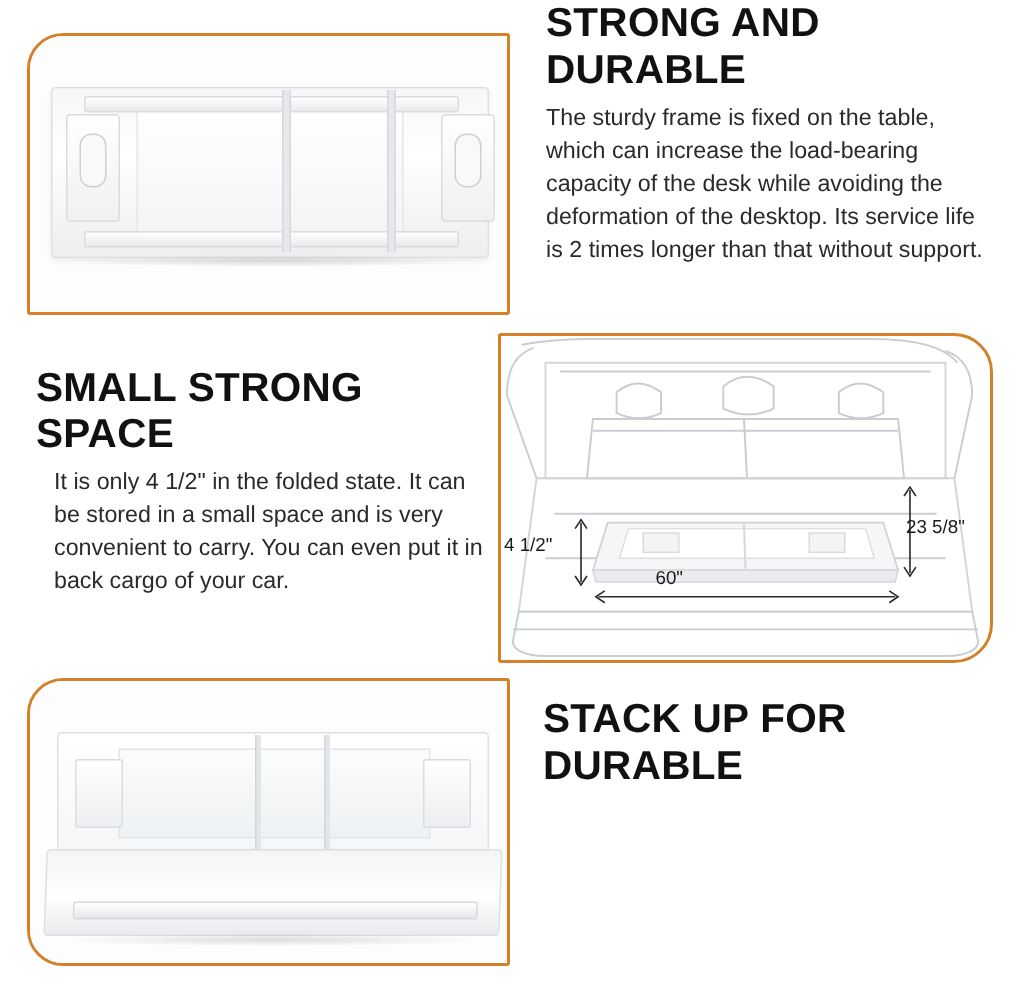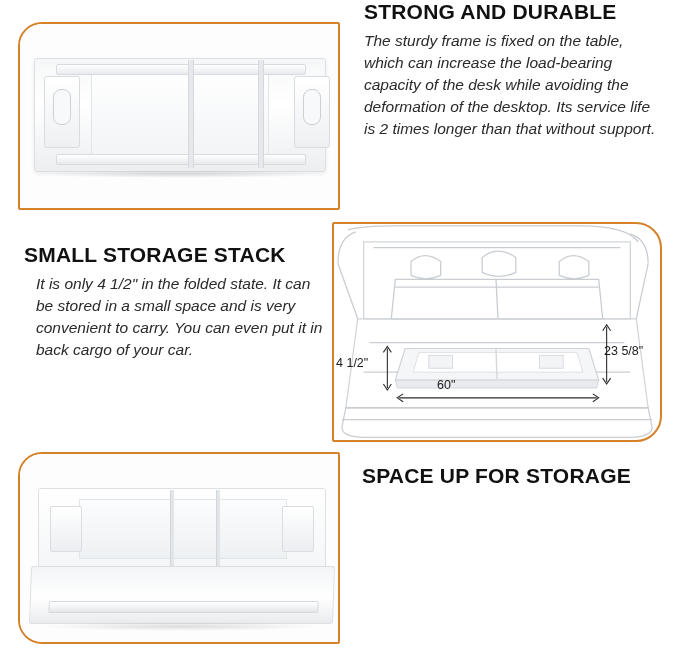--- a/index.html
+++ b/index.html
@@ -30,33 +30,32 @@
     background: #ffffff;
     overflow: hidden;
   }
 
   
   .text-block {
     position: absolute;
     box-sizing: border-box;
   }
   .heading {
-    font-size: 21px;
+    font-size: 27px;
     font-weight: bold;
     letter-spacing: .2px;
     color: #111111;
     margin: 0 0 6px 0;
     line-height: 1.15;
   }
   .body-copy {
     font-size: 15.5px;
     line-height: 1.42;
     color: #2a2a2a;
     margin: 0;
-    font-style: italic;
   }
   .indent {
     padding-left: 12px;
   }
 
   
   #panel-folded-top {
     left: 18px;
     top: 22px;
     width: 322px;
@@ -265,21 +264,21 @@
       <div class="p1-shadow"></div>
     </div>
   </div>
 
   <div class="text-block" id="text-strong">
     <p class="heading">STRONG AND DURABLE</p>
     <p class="body-copy">The sturdy frame is fixed on the table, which can increase the load-bearing capacity of the desk while avoiding the deformation of the desktop. Its service life is 2 times longer than that without support.</p>
   </div>
 
   <div class="text-block" id="text-small">
-    <p class="heading">SMALL STORAGE STACK</p>
+    <p class="heading">SMALL STRONG SPACE</p>
     <p class="body-copy indent">It is only 4 1/2" in the folded state. It can be stored in a small space and is very convenient to carry. You can even put it in back cargo of your car.</p>
   </div>
 
   <div class="photo-frame" id="panel-car-trunk">
     <svg class="p2-svg" viewBox="0 0 330 220">
       <g fill="none" stroke="#c9cdd2" stroke-width="1.3">
 
         <path d="M14 6 C14 6 30 2 60 2 L250 2 C282 2 300 8 308 18"></path>
         <path d="M4 40 C4 22 10 12 22 8"></path>
         <path d="M318 40 C318 24 312 14 300 10"></path>
@@ -346,16 +345,16 @@
       <div class="p3-pad"></div>
       <div class="p3-pad right"></div>
       <div class="p3-base">
         <div class="lip"></div>
       </div>
       <div class="p3-shadow"></div>
     </div>
   </div>
 
   <div class="text-block" id="text-stack">
-    <p class="heading">SPACE UP FOR STORAGE</p>
+    <p class="heading">STACK UP FOR DURABLE</p>
   </div>
 
 </div>
 
 </body></html>

